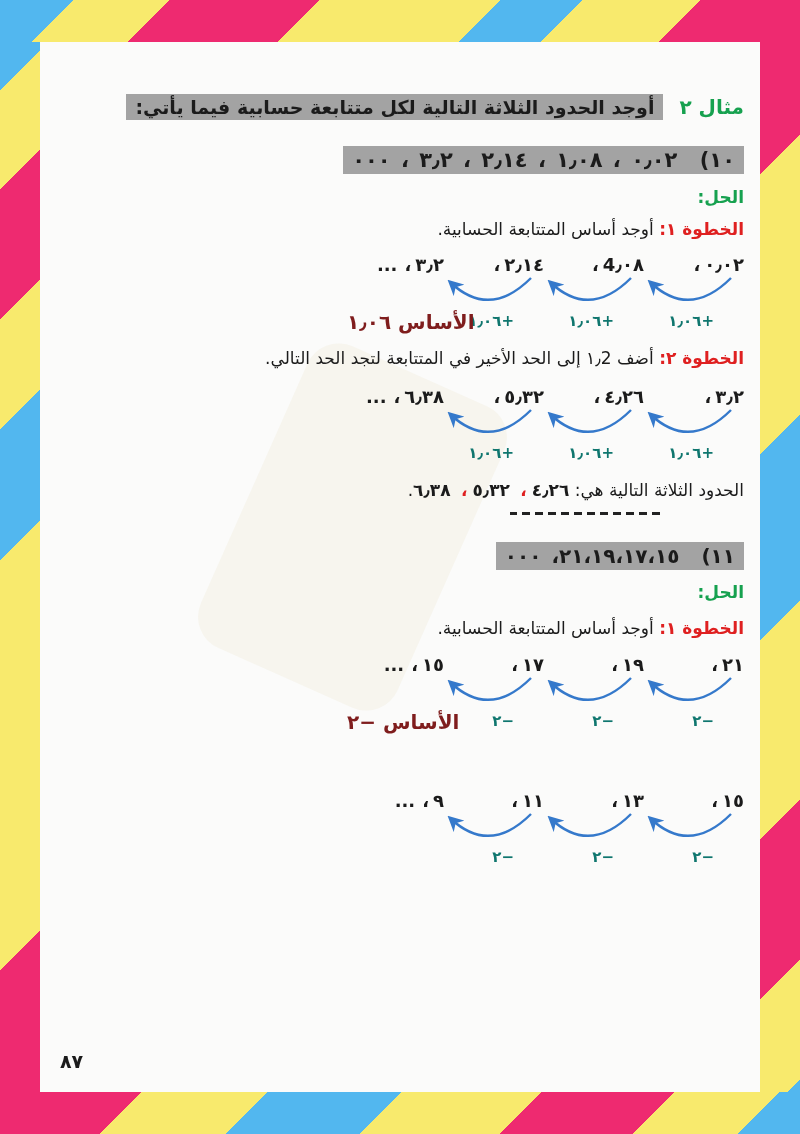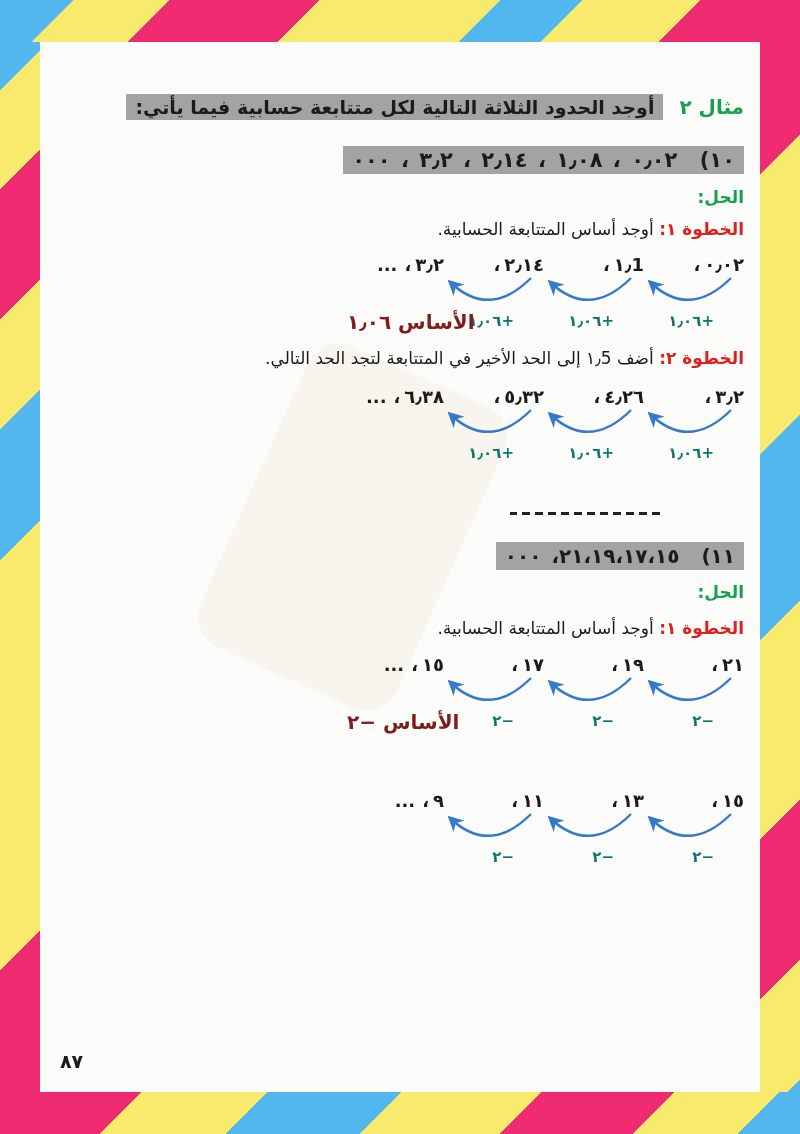--- a/index.html
+++ b/index.html
@@ -86,54 +86,60 @@
 
   <div class="abs sol" style="top:145px;">الحل:</div>
 
   <div class="abs step" style="top:177px;">
     <span class="step-label">الخطوة ١:</span>
     <span>أوجد أساس المتتابعة الحسابية.</span>
   </div>
 
   <div class="abs diagram" style="top:212px;">
     <span class="term t0"><span>٠٫٠٢</span><span class="cm">،</span></span>
-    <span class="term t1"><span>١٫1</span><span class="cm">،</span></span>
+    <span class="term t1"><span>4٫٠٨</span><span class="cm">،</span></span>
     <span class="term t2"><span>٢٫١٤</span><span class="cm">،</span></span>
     <span class="term t3"><span>٣٫٢</span><span class="cm">،</span><span class="ellipsis">...</span></span>
     <svg class="arrows" width="410" height="46" viewBox="0 0 410 46">
       <path d="M397,3 Q356,44 317,8" fill="none" stroke-width="2.4" marker-end="url(#ah)" stroke="#3579cb"></path>
       <path d="M297,3 Q256,44 217,8" fill="none" stroke-width="2.4" marker-end="url(#ah)" stroke="#3579cb"></path>
       <path d="M197,3 Q156,44 117,8" fill="none" stroke-width="2.4" marker-end="url(#ah)" stroke="#3579cb"></path>
     </svg>
     <span class="lbl l1">+١٫٠٦</span>
     <span class="lbl l2">+١٫٠٦</span>
     <span class="lbl l3">+١٫٠٦</span>
     <span class="base">الأساس ١٫٠٦</span>
   </div>
 
   <div class="abs step" style="top:306px;">
     <span class="step-label">الخطوة ٢:</span>
-    <span>أضف ١٫5 إلى الحد الأخير في المتتابعة لتجد الحد التالي.</span>
+    <span>أضف ١٫2 إلى الحد الأخير في المتتابعة لتجد الحد التالي.</span>
   </div>
 
   <div class="abs diagram" style="top:344px;">
     <span class="term t0"><span>٣٫٢</span><span class="cm">،</span></span>
     <span class="term t1"><span>٤٫٢٦</span><span class="cm">،</span></span>
     <span class="term t2"><span>٥٫٣٢</span><span class="cm">،</span></span>
     <span class="term t3"><span>٦٫٣٨</span><span class="cm">،</span><span class="ellipsis">...</span></span>
     <svg class="arrows" width="410" height="46" viewBox="0 0 410 46">
       <path d="M397,3 Q356,44 317,8" fill="none" stroke-width="2.4" marker-end="url(#ah)" stroke="#3579cb"></path>
       <path d="M297,3 Q256,44 217,8" fill="none" stroke-width="2.4" marker-end="url(#ah)" stroke="#3579cb"></path>
       <path d="M197,3 Q156,44 117,8" fill="none" stroke-width="2.4" marker-end="url(#ah)" stroke="#3579cb"></path>
     </svg>
     <span class="lbl l1">+١٫٠٦</span>
     <span class="lbl l2">+١٫٠٦</span>
     <span class="lbl l3">+١٫٠٦</span>
   </div>
 
+  <div class="abs result" style="top:438px;">
+    <span>الحدود الثلاثة التالية هي:</span>
+    <b>٤٫٢٦</b><span class="rc">،</span>
+    <b>٥٫٣٢</b><span class="rc">،</span>
+    <b>٦٫٣٨</b><span>.</span>
+  </div>
 
   <div class="abs dashes"></div>
 
   <div class="abs problem-line white-band" style="top:500px;font-size:20px;">
     <b class="plabel">١١)</b>
     <span>٢١،١٩،١٧،١٥، ٠٠٠</span>
   </div>
 
   <div class="abs sol" style="top:540px;">الحل:</div>
 

